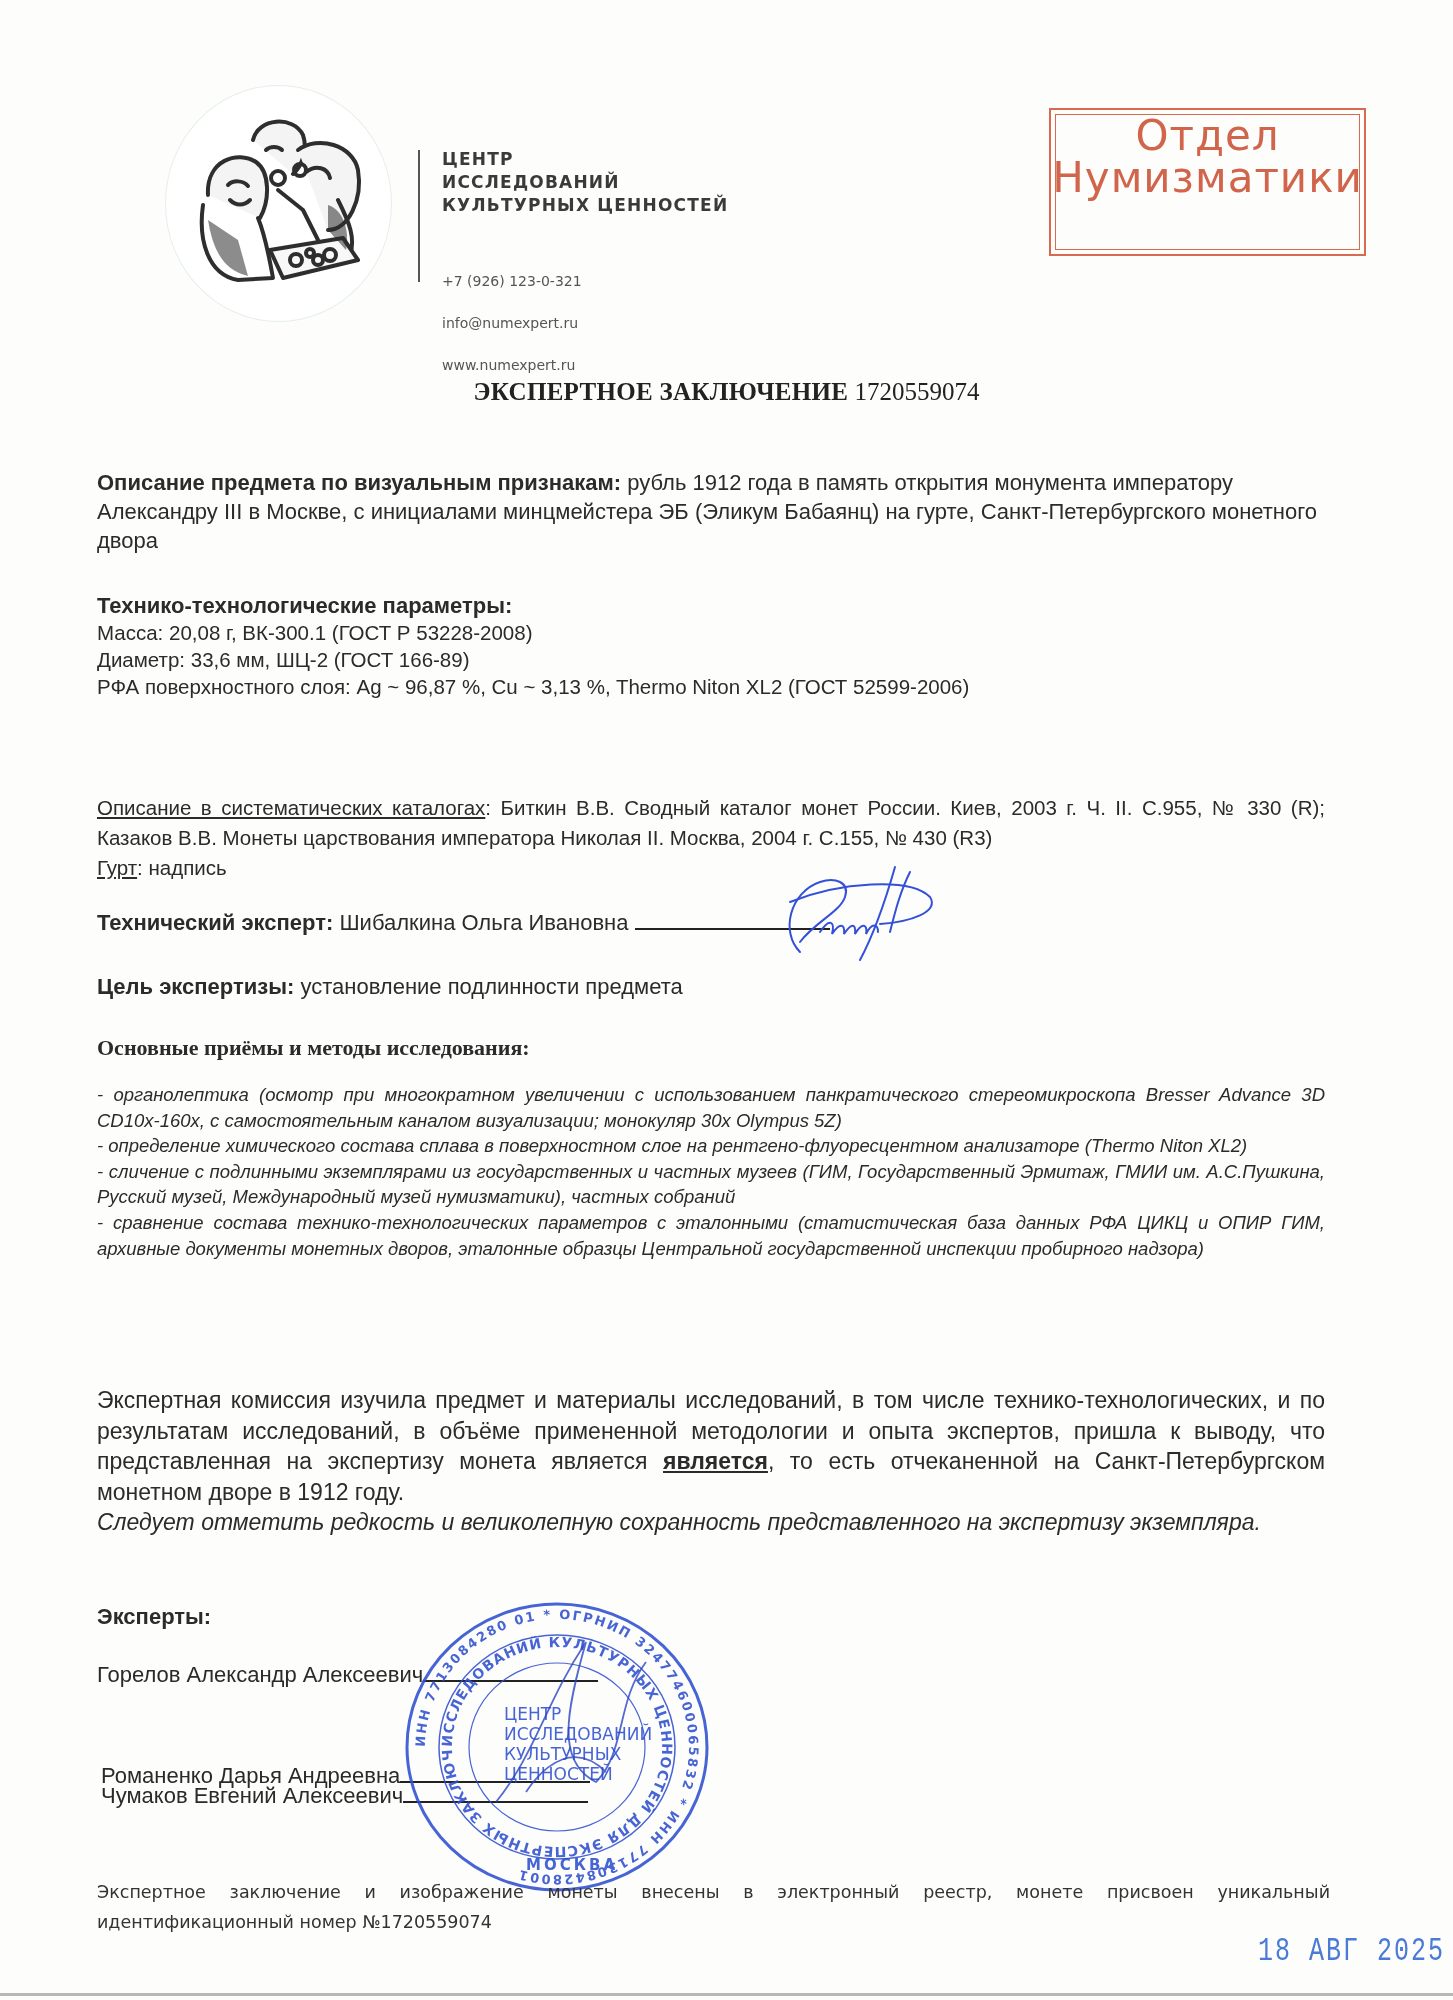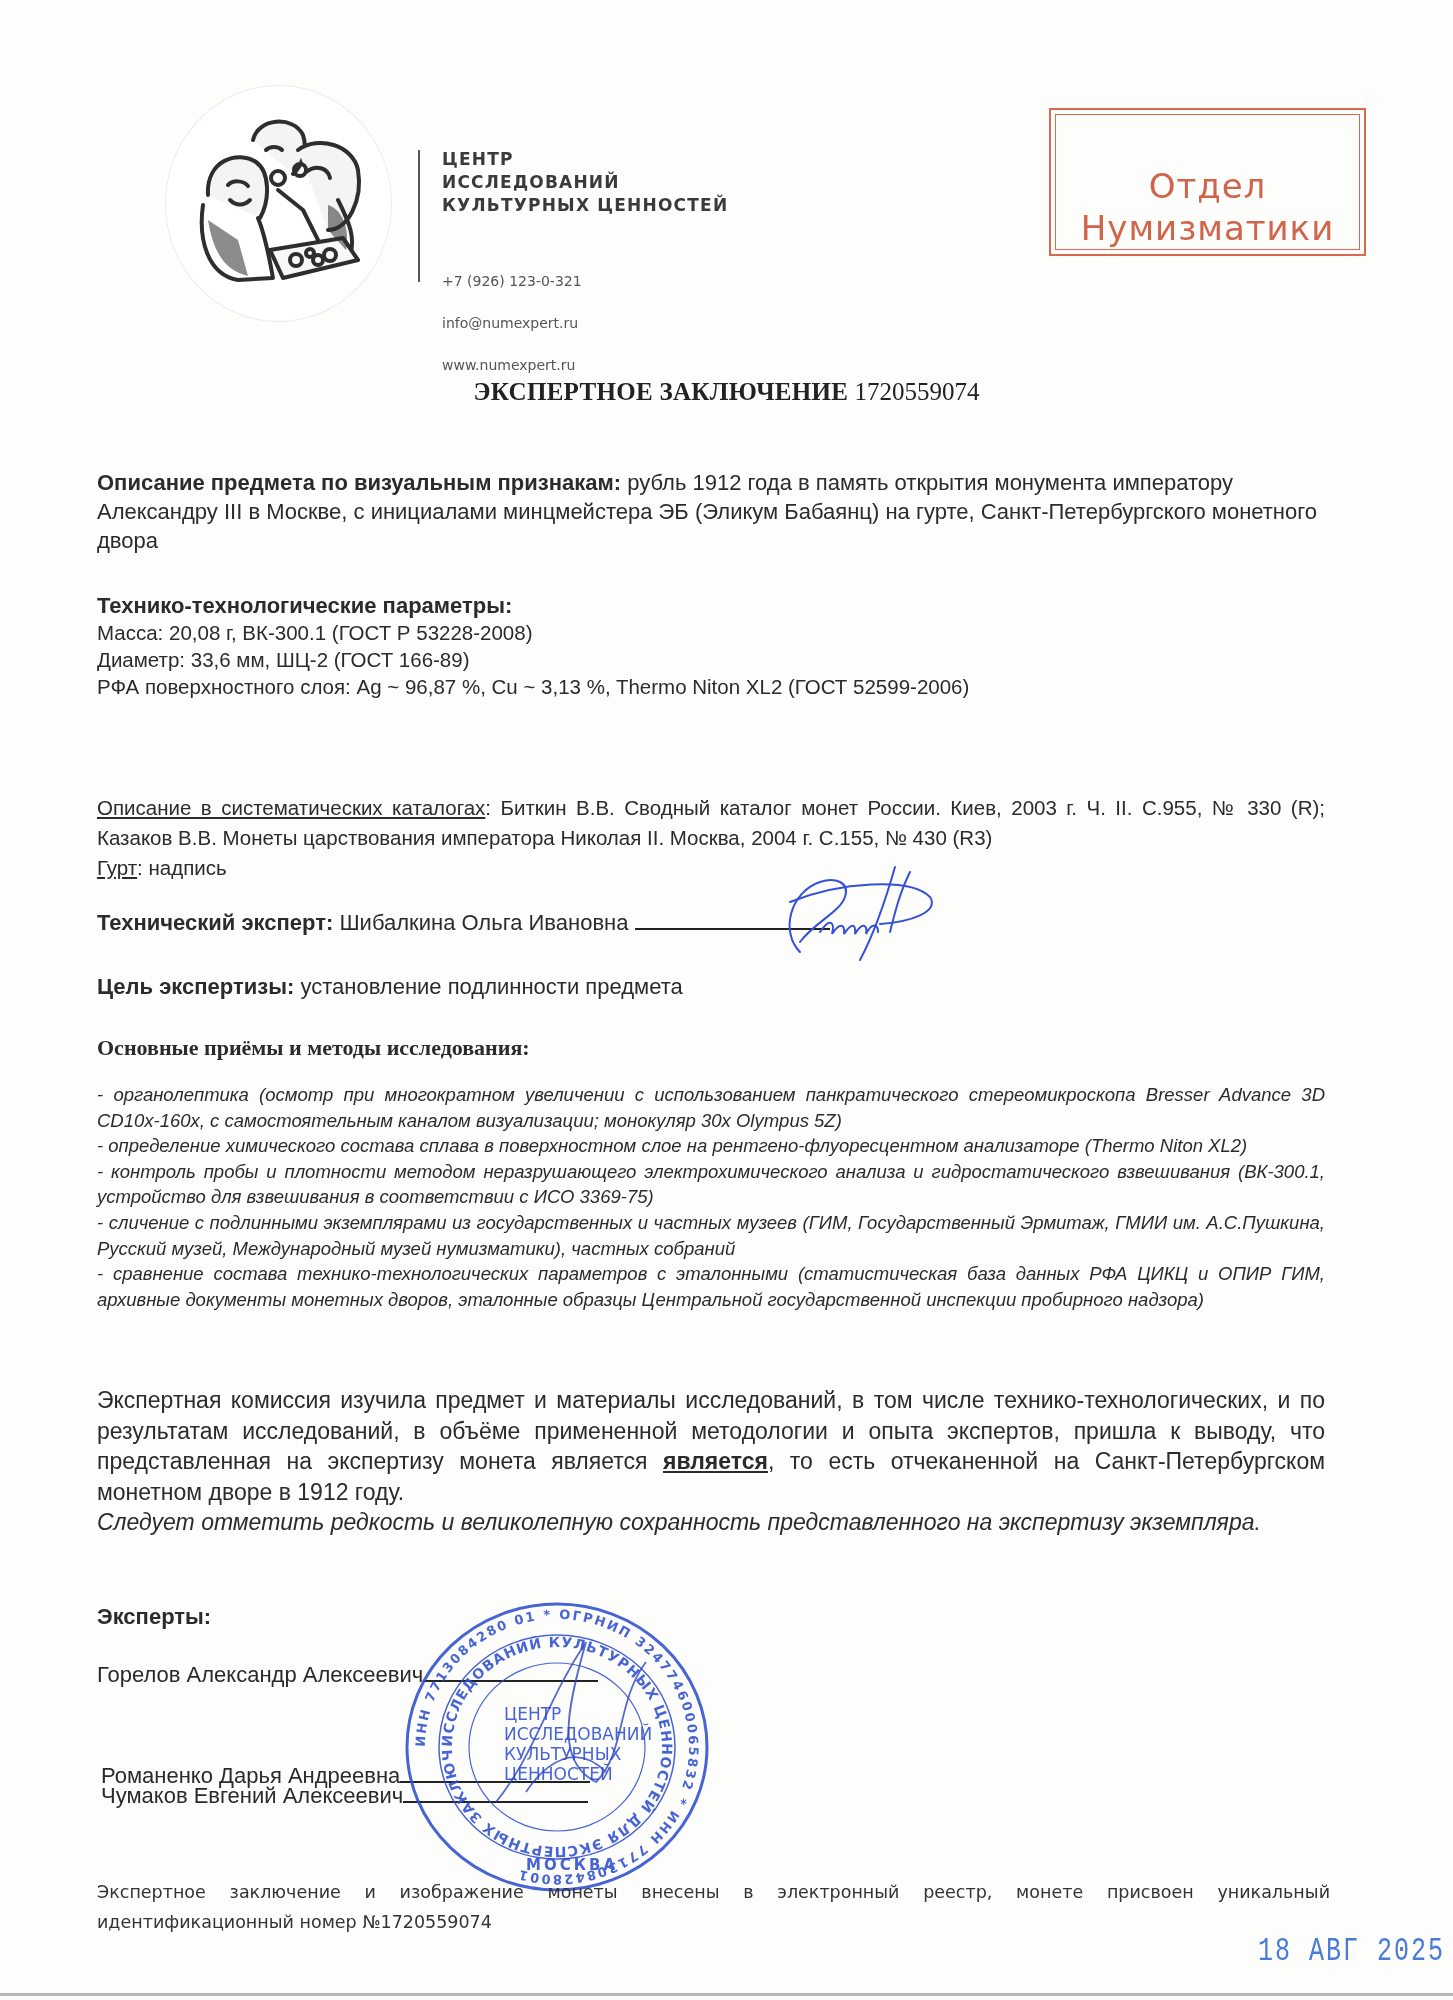--- a/index.html
+++ b/index.html
@@ -27,22 +27,22 @@
     position: absolute; left: 442px; top: 273px;
     font-family: "DejaVu Sans", sans-serif; font-size: 14px; color: #555;
     display: flex; gap: 26px; white-space: nowrap; flex-direction: column;
   }
   .dept-stamp {
     position: absolute; left: 1049px; top: 108px; width: 317px; height: 148px;
     border: 2px solid #d9694f; padding: 4px; box-sizing: border-box;
   }
   .dept-stamp-inner {
     width: 100%; height: 100%; border: 1.5px solid #d9694f; box-sizing: border-box;
-    display: flex; flex-direction: column; align-items: center; justify-content: flex-end;
-    color: #d0654c; font-family: "DejaVu Sans", sans-serif; font-size: 34px; line-height: 42px;
+    display: flex; flex-direction: column; align-items: center; justify-content: flex-start;
+    color: #d0654c; font-family: "DejaVu Sans", sans-serif; font-size: 42px; line-height: 42px;
     letter-spacing: 1px;
   }
 
   
   .title {
     position: absolute; left: 0; width: 1453px; top: 378px; text-align: center;
     font-family: "Liberation Serif", serif; font-size: 25px; color: #222;
   }
   .title b { font-weight: bold; letter-spacing: 0.3px; }
 
@@ -162,21 +162,20 @@
 <div class="block" style="top:972px;">
   <p><span class="bold">Цель экспертизы:</span><span> установление подлинности предмета</span></p>
 </div>
 
 <div class="block" style="top:1033px;font-family:Liberation Serif, serif;">
   <p class="bold">Основные приёмы и методы исследования:</p>
 </div>
 <div class="block justify ital small" style="top:1082px; font-size:18.5px; line-height:25.6px;">
   <p>- органолептика (осмотр при многократном увеличении с использованием панкратического стереомикроскопа Bresser Advance  3D CD10x-160x, с самостоятельным каналом визуализации; монокуляр 30x Olympus 5Z)</p>
   <p>- определение химического состава сплава в поверхностном слое на рентгено-флуоресцентном анализаторе (Thermo Niton XL2)</p>
-  <p>- контроль пробы и плотности методом неразрушающего электрохимического анализа и гидростатического взвешивания (ВК-300.1, устройство для взвешивания в соответствии с ИСО 3369-75)</p>
   <p>- сличение с подлинными экземплярами из государственных и частных музеев (ГИМ, Государственный Эрмитаж, ГМИИ им. А.С.Пушкина, Русский музей, Международный музей нумизматики), частных собраний</p>
   <p>- сравнение состава технико-технологических параметров с эталонными (статистическая база данных РФА ЦИКЦ и ОПИР ГИМ, архивные документы монетных дворов, эталонные образцы Центральной государственной инспекции пробирного надзора)</p>
 </div>
 
 <div class="block justify" style="top:1385px; font-size:23px; line-height:30.5px;">
   <p><span>Экспертная комиссия изучила предмет и материалы исследований, в том числе технико-технологических, и по результатам исследований, в объёме примененной методологии и опыта экспертов, пришла к выводу, что представленная на экспертизу монета является </span><span class="bold u">является</span><span>, то есть отчеканенной на Санкт-Петербургском монетном дворе в 1912 году.</span></p>
   <p class="ital">Следует отметить редкость и великолепную сохранность представленного на экспертизу экземпляра.</p>
 </div>
 
 <div class="block" style="top:1602px;">

